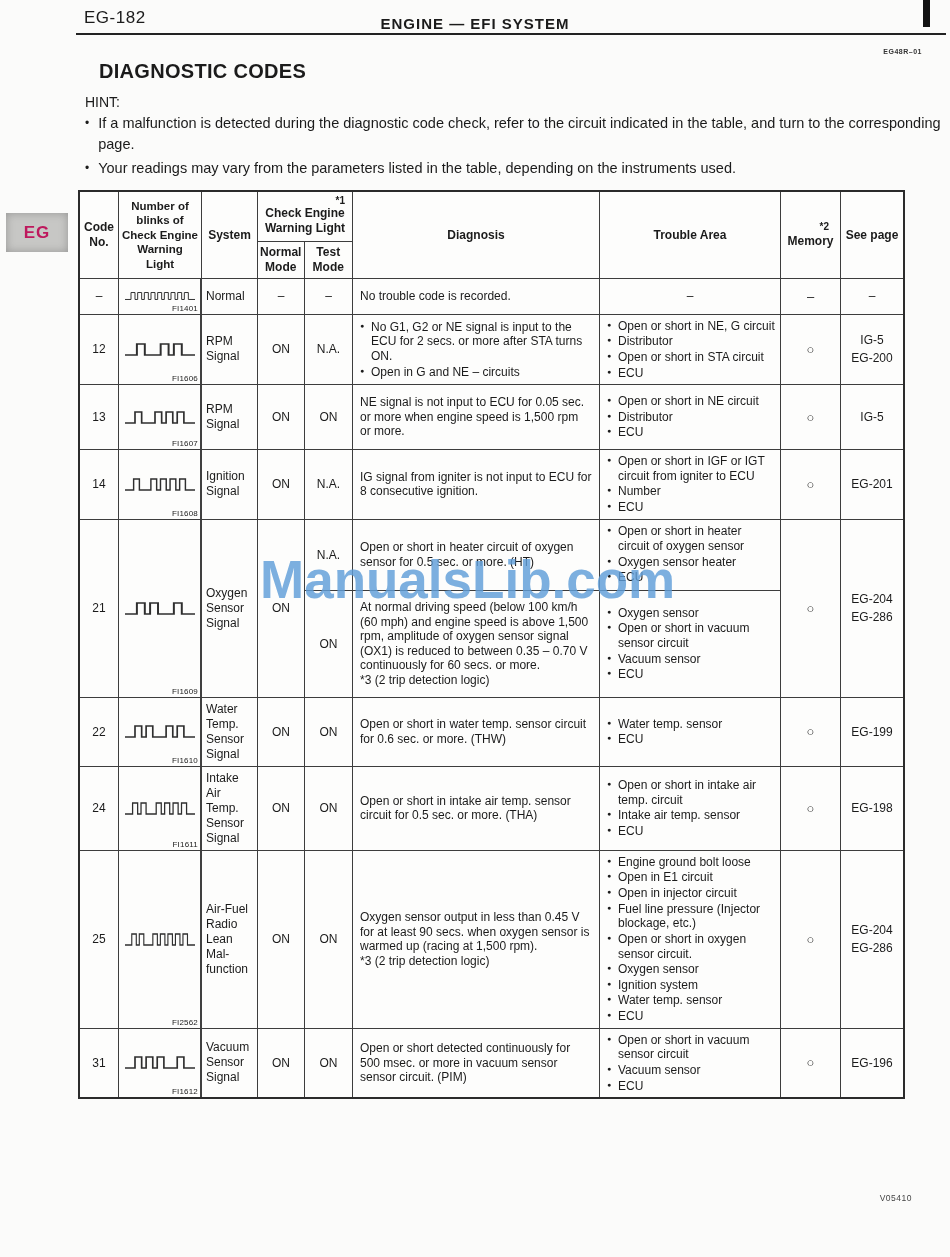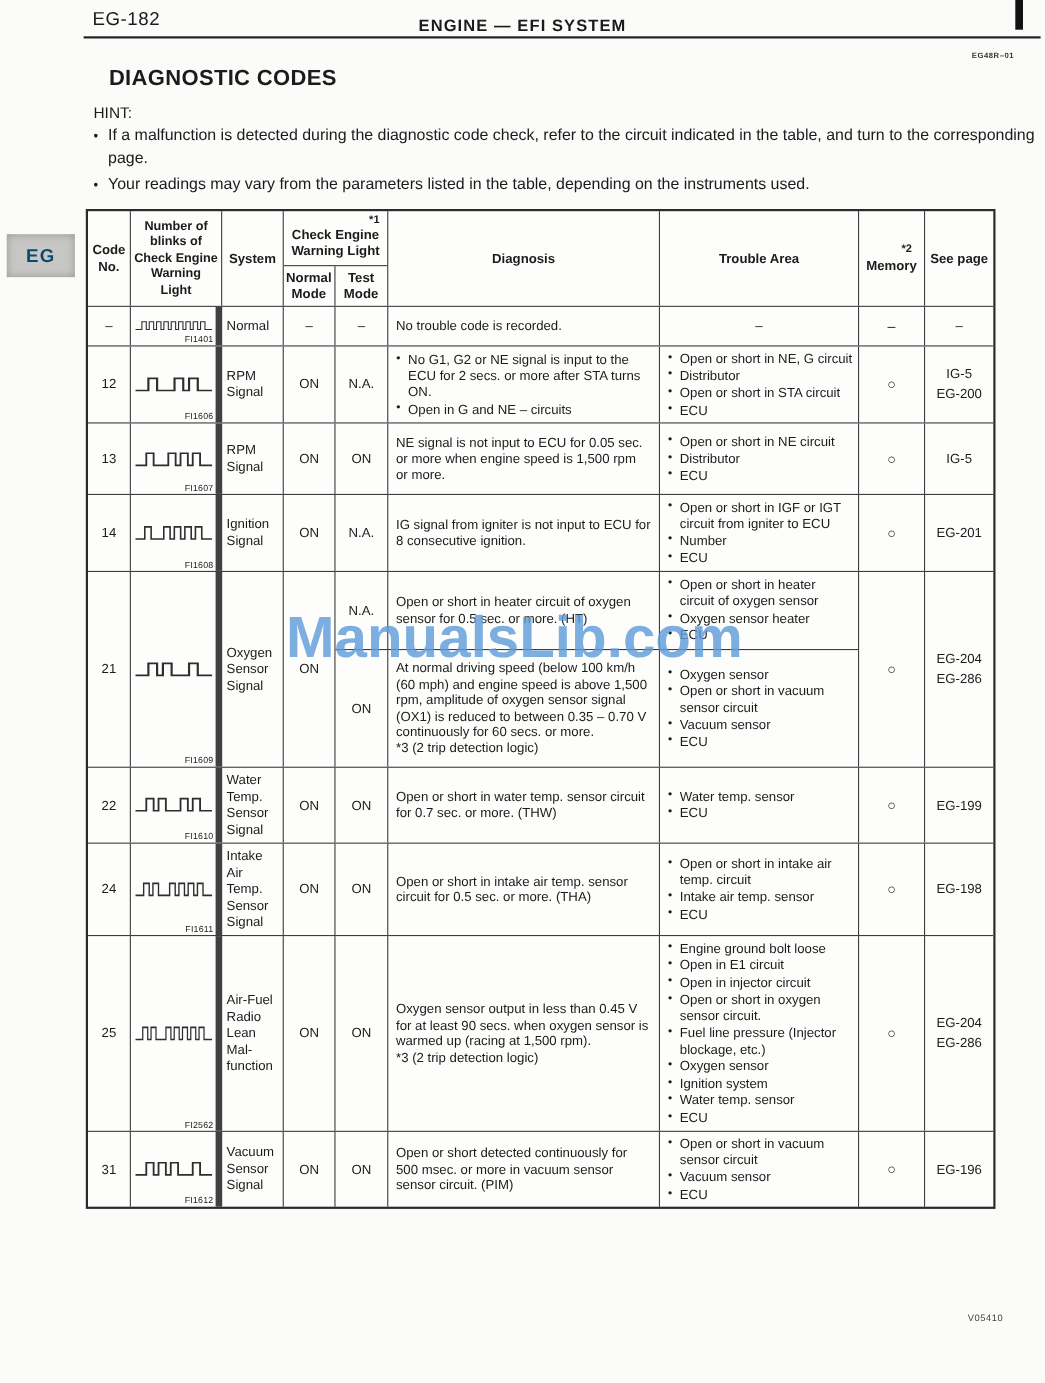--- a/index.html
+++ b/index.html
@@ -10,21 +10,21 @@
   .header-rule{position:absolute;left:76px;top:33px;width:870px;height:2px;background:#222}
   .corner-mark{position:absolute;right:20px;top:0;width:7px;height:27px;background:#121212}
   .doc-code{position:absolute;right:28px;top:48px;font-size:7px;color:#333;letter-spacing:.5px;font-weight:bold}
   .page-title{position:absolute;left:99px;top:60px;font-size:20px;font-weight:bold;letter-spacing:.3px}
   .hint-label{position:absolute;left:85px;top:94px;font-size:14px}
   .hints{position:absolute;left:85px;top:113px;width:858px;font-size:14.5px;line-height:1.45}
   .hint-item{display:flex;gap:9px;margin-bottom:3px}
   .hint-bullet{font-size:12px;padding-top:2px}
   .eg-tab{position:absolute;left:6px;top:213px;width:62px;height:39px;background:#c7c7c5;
           display:flex;align-items:center;justify-content:center;font-size:17px;font-weight:bold;
-          color:#0c4a6e;letter-spacing:1px;box-shadow:inset 0 0 8px rgba(110,110,110,.55)}
+          color:#be185d;letter-spacing:1px;box-shadow:inset 0 0 8px rgba(110,110,110,.55)}
   .watermark{position:absolute;left:260px;top:549px;font-size:53px;font-weight:bold;
              color:rgba(95,158,216,.82);letter-spacing:0;z-index:6;white-space:nowrap}
   .footer-code{position:absolute;right:38px;top:1193px;font-size:8.5px;color:#454545;letter-spacing:.5px}
 
   .diag-table{position:absolute;left:78px;top:190px;width:823px;border:2px solid #2b2b2b;background:#fdfdfc}
   .diag-table *{box-sizing:border-box}
   .t-head{display:flex;border-bottom:1px solid #3d3d3d;height:87px;font-weight:bold;font-size:12px;line-height:1.25;text-align:center}
   .t-head>div{border-right:1px solid #3d3d3d;display:flex;flex-direction:column;align-items:center;justify-content:center;white-space:pre-line;padding:2px}
   .t-head>div:last-child{border-right:none}
   .h-code{width:39px}.h-blink{width:83px;font-size:11.5px}.h-system{width:56px}
@@ -35,21 +35,21 @@
   .warn-label{white-space:pre-line;padding-top:8px}
   .warn-bottom{height:37px;width:100%;display:flex;border-top:1px solid #3d3d3d}
   .warn-bottom>div{display:flex;align-items:center;justify-content:center;white-space:pre-line}
   .wb-normal{width:47px;border-right:1px solid #3d3d3d}
   .wb-test{width:48px}
   .mem-note{align-self:flex-end;margin-right:9px;font-size:10px}
 
   .t-row{display:flex;border-bottom:1px solid #3d3d3d;align-items:stretch;font-size:12px}
   .t-row:last-child{border-bottom:none}
   .c-code{width:39px;border-right:1px solid #3d3d3d;display:flex;align-items:center;justify-content:center}
-  .c-blink{width:83px;border-right:6px solid #404040;position:relative;display:flex;align-items:center;justify-content:center}
+  .c-blink{width:83px;border-right:2px solid #404040;position:relative;display:flex;align-items:center;justify-content:center}
   .blink-label{position:absolute;right:2px;bottom:1px;font-size:8px;letter-spacing:.2px}
   .c-system{width:56px;border-right:1px solid #3d3d3d;padding:4px 4px;line-height:1.25;display:flex;align-items:center}
   .c-normal{width:47px;border-right:1px solid #3d3d3d;display:flex;align-items:center;justify-content:center}
   .c-subwrap{width:476px;display:flex;flex-direction:column}
   .sub-row{display:flex;flex:1}
   .sub-row + .sub-row{border-top:1px solid #3d3d3d}
   .c-test{width:48px;border-right:1px solid #3d3d3d;display:flex;align-items:center;justify-content:center}
   .c-diag{width:247px;border-right:1px solid #3d3d3d;display:flex;align-items:center}
   .c-trouble{width:181px;border-right:1px solid #3d3d3d;display:flex;align-items:center}
   .c-memory{width:60px;border-right:1px solid #3d3d3d;display:flex;align-items:center;justify-content:center;font-size:13px}
@@ -280,21 +280,21 @@
             <path d="M0 15 h9 V4 h6 V15 h4 V4 h6 V15 h12 V4 h6 V15 h4 V4 h6 V15 h10" fill="none" stroke="#2e2e2e" stroke-width="1.5"></path>
           </svg>
           <div class="blink-label">FI1610</div>
         </div>
         <div class="c-system">Water Temp. Sensor Signal</div>
         <div class="c-normal">ON</div>
         <div class="c-subwrap">
           <div class="sub-row" style="min-height: 64px;">
             <div class="c-test">ON</div>
             <div class="c-diag">
-              <div class="diag-text">Open or short in water temp. sensor circuit for 0.7 sec. or more. (THW)</div>
+              <div class="diag-text">Open or short in water temp. sensor circuit for 0.6 sec. or more. (THW)</div>
             </div>
             <div class="c-trouble">
               <div class="bullets">
                 <div class="bullet-item">Water temp. sensor</div>
                 <div class="bullet-item">ECU</div>
               </div>
             </div>
           </div>
         </div>
         <div class="c-memory">○</div>
@@ -343,22 +343,22 @@
             <div class="c-test">ON</div>
             <div class="c-diag">
               <div class="diag-text">Oxygen sensor output in less than 0.45 V for at least 90 secs. when oxygen sensor is warmed up (racing at 1,500 rpm).
 *3 (2 trip detection logic)</div>
             </div>
             <div class="c-trouble">
               <div class="bullets">
                 <div class="bullet-item">Engine ground bolt loose</div>
                 <div class="bullet-item">Open in E1 circuit</div>
                 <div class="bullet-item">Open in injector circuit</div>
+                <div class="bullet-item">Fuel line pressure (Injector blockage, etc.)</div>
                 <div class="bullet-item">Open or short in oxygen sensor circuit.</div>
-                <div class="bullet-item">Fuel line pressure (Injector blockage, etc.)</div>
                 <div class="bullet-item">Oxygen sensor</div>
                 <div class="bullet-item">Ignition system</div>
                 <div class="bullet-item">Water temp. sensor</div>
                 <div class="bullet-item">ECU</div>
               </div>
             </div>
           </div>
         </div>
         <div class="c-memory">○</div>
         <div class="c-see">EG-204

